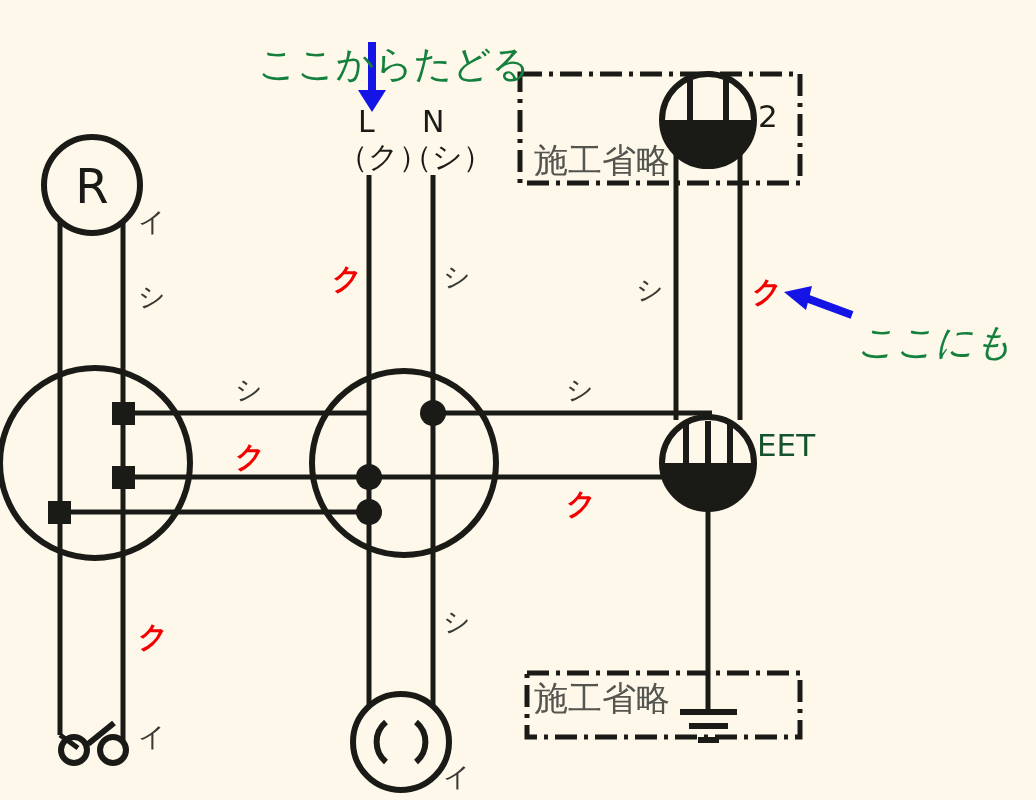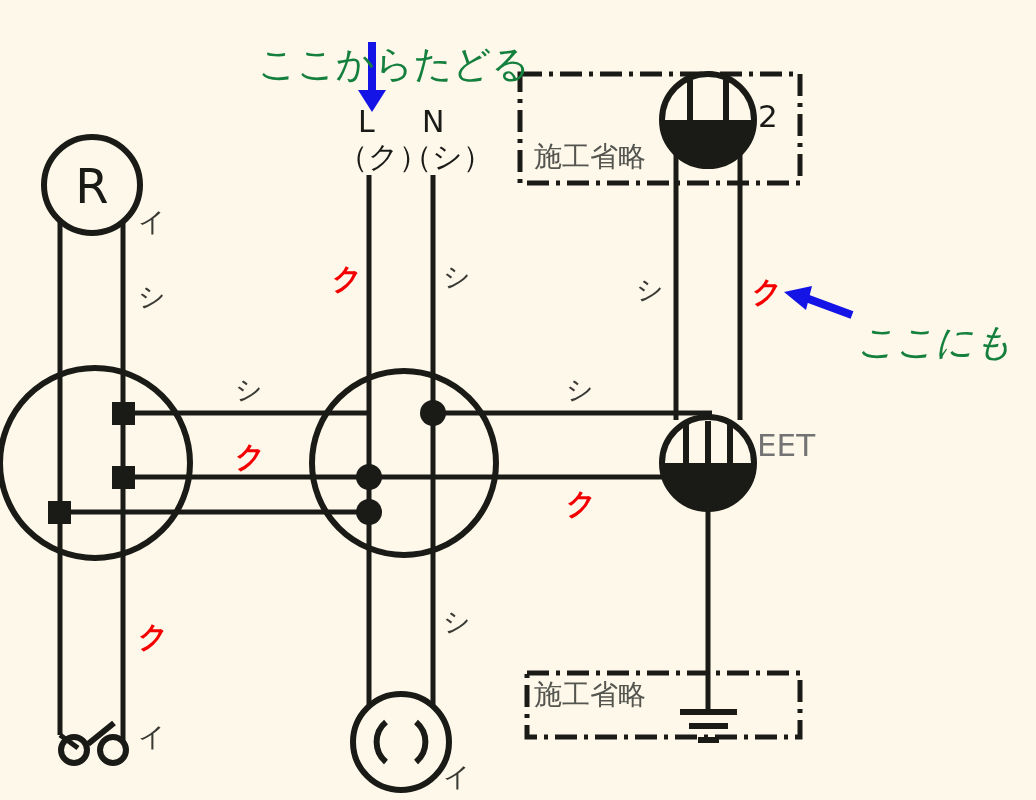--- a/index.html
+++ b/index.html
@@ -24,22 +24,22 @@
   }
   .lbl {
     position: absolute;
     white-space: pre;
     line-height: 1.1;
   }
   .lbl-gray   { color: #3a3a35; font-size: 27px; }
   .lbl-black  { color: #1a1a16; font-size: 30px; }
   .lbl-red    { color: #f40000; font-size: 30px; font-weight: 600; }
   .lbl-blue   { color: #15803d; font-size: 38px; margin-top: 44px; }
-  .lbl-omit   { color: #555550; font-size: 28px; }
-  .lbl-eet    { color: #737373; font-size: 31px; }
+  .lbl-omit   { color: #555550; font-size: 34px; }
+  .lbl-eet    { color: #14532d; font-size: 31px; }
   .lbl-num    { color: #1a1a16; font-size: 31px; }
 </style>
 </head>
 <body>
 
 <div id="root">
 
   <svg id="diagram" viewBox="0 0 1036 800">
 
     <g>

